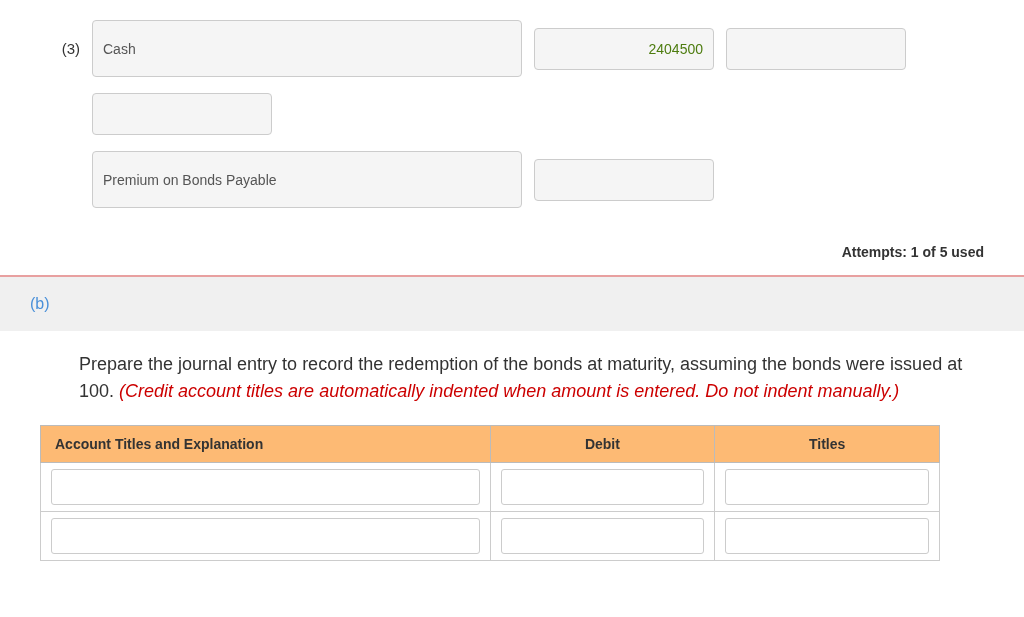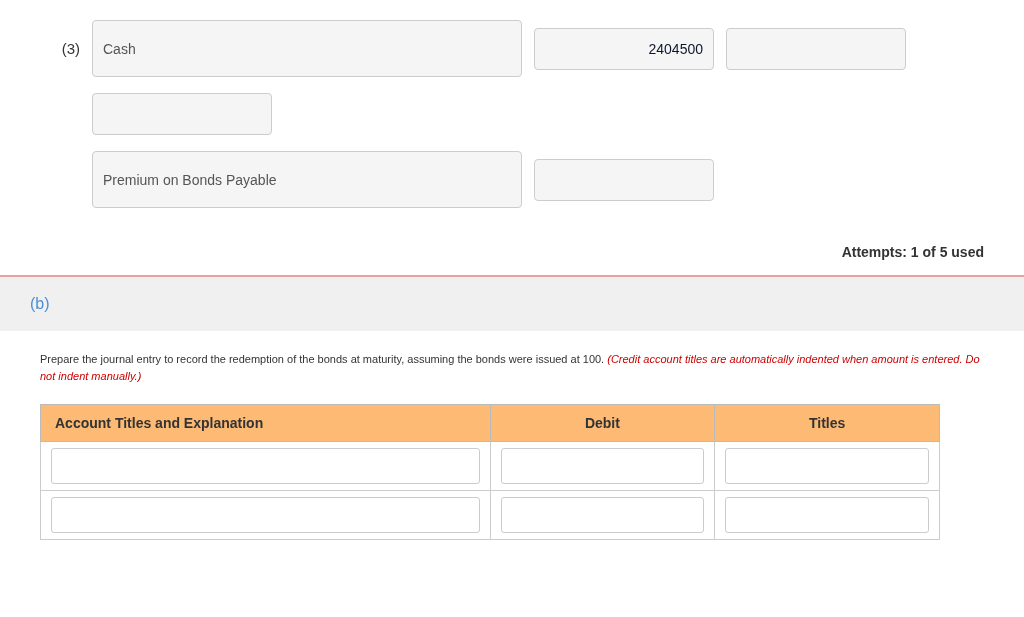--- a/index.html
+++ b/index.html
@@ -47,21 +47,21 @@
     }
 
     .amount-input {
       width: 180px;
       height: 42px;
       border: 1px solid #ccc;
       border-radius: 4px;
       padding: 0 10px;
       background: #f5f5f5;
       font-size: 14px;
-      color: #0f172a;
+      color: #4d7c0f;
       text-align: right;
     }
 
     .amount-input.has-value {
       background: #f5f5f5;
     }
 
     .attempts-row {
       display: flex;
       justify-content: flex-end;
@@ -92,24 +92,25 @@
       color: #4a90d9;
       font-weight: normal;
     }
 
     .bottom-content {
       background: #ffffff;
       padding: 20px 40px 30px 40px;
     }
 
     .instruction-text {
-      font-size: 11px;
+      font-size: 18px;
       color: #333;
       margin-bottom: 20px;
       line-height: 1.5;
+      margin-left: 39px;
     }
 
     .instruction-text .italic-red {
       color: #cc0000;
       font-style: italic;
     }
 
     .journal-table {
       width: 100%;
       border-collapse: collapse;

